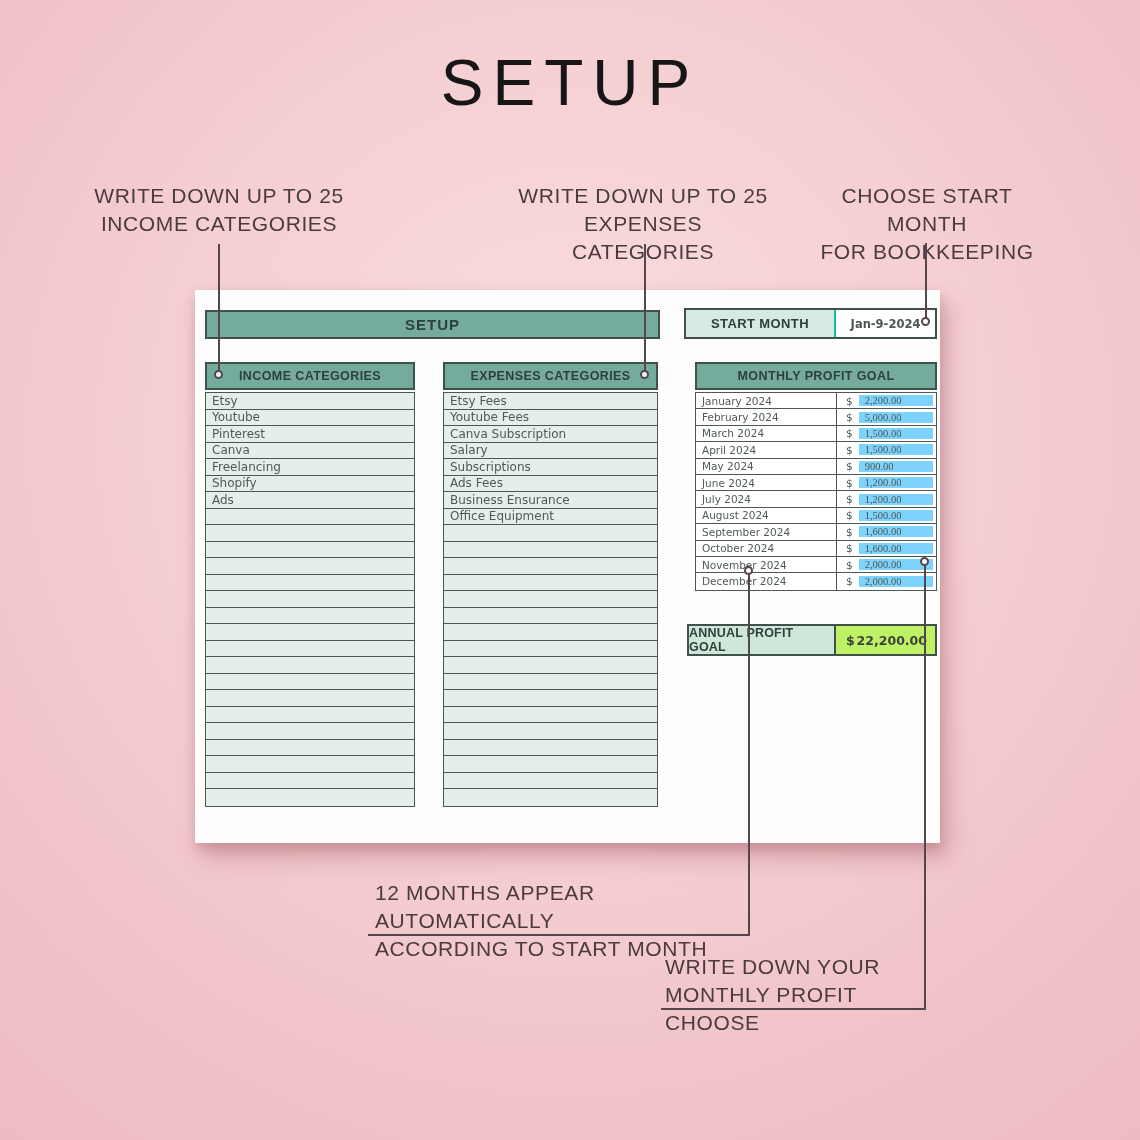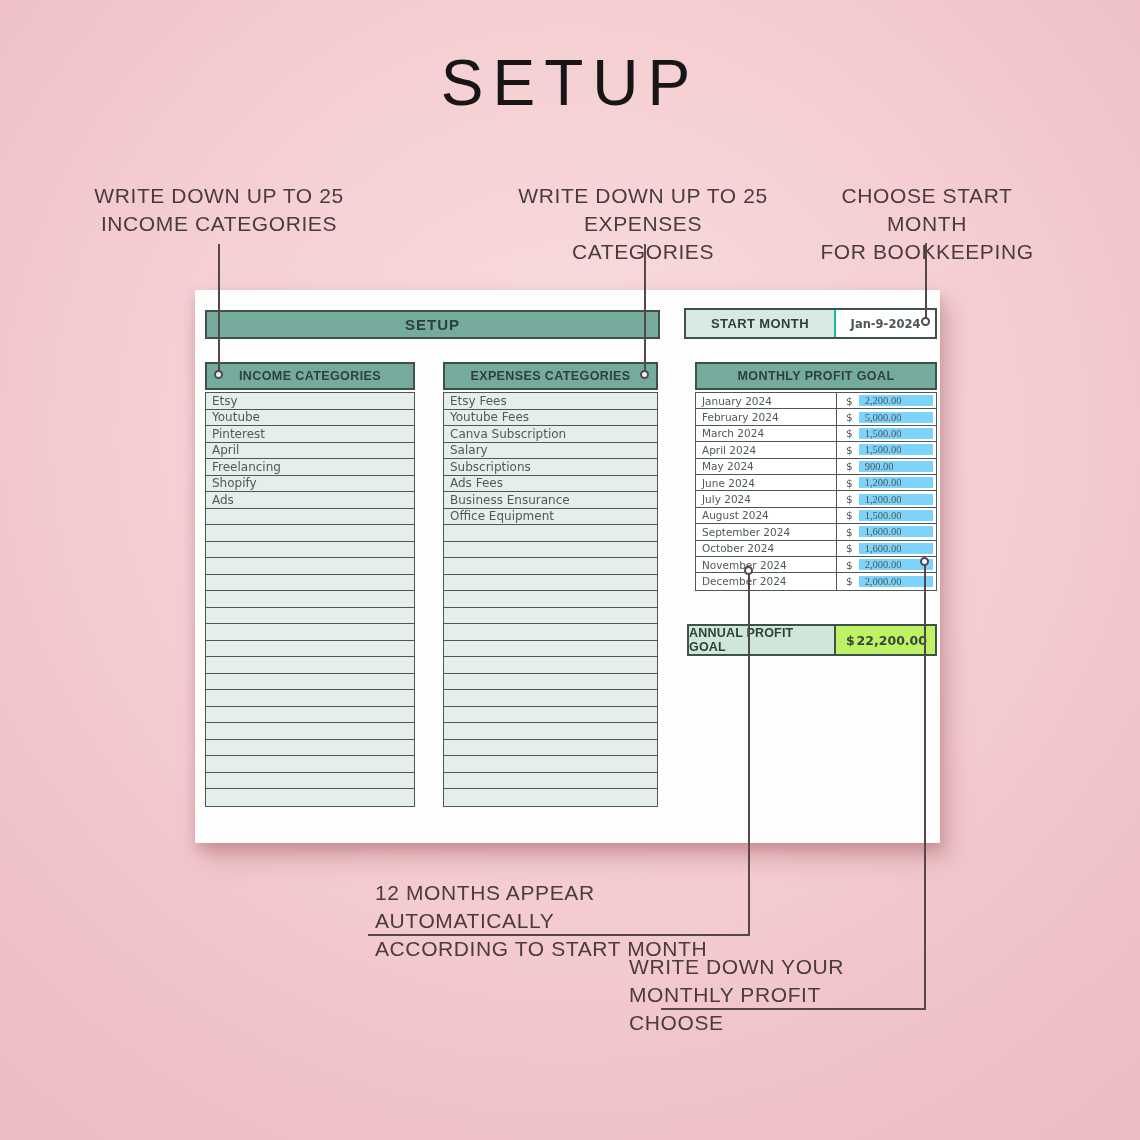--- a/index.html
+++ b/index.html
@@ -15,21 +15,21 @@
     text-align:center; font-size:64px; font-weight:300;
     letter-spacing:9px; color:#171515;
   }
   
   .ann { position:absolute; color:#4a3b3e; font-size:21px; line-height:28px; letter-spacing:0.6px; font-weight:400; }
   .ann.center { text-align:center; }
   .ann-income   { left:84px;  top:182px; width:270px; }
   .ann-expenses { left:510px; top:182px; width:266px; }
   .ann-start    { left:800px; top:182px; width:254px; }
   .ann-auto     { left:375px; top:879px; width:390px; }
-  .ann-goals    { left:629px; top:953px; width:280px; }
+  .ann-goals    { left:665px; top:953px; width:280px; }
   
   .cline { position:absolute; background:#54464b; z-index:6; }
   .vline { width:2px; }
   .hline { height:2px; }
   .ccirc {
     position:absolute; width:9px; height:9px; border-radius:50%;
     border:2px solid #54464b; background:rgba(255,255,255,0.85); z-index:7;
   }
   
   .card {
@@ -124,21 +124,21 @@
       <div class="sm-label">START MONTH</div>
       <div class="sm-value">Jan-9-2024</div>
     </div>
 
     <div class="col col-income">
       <div class="col-header">INCOME CATEGORIES</div>
       <div class="rows" id="income-rows">
           <div class="cell-row">Etsy</div>
           <div class="cell-row">Youtube</div>
           <div class="cell-row">Pinterest</div>
-          <div class="cell-row">April</div>
+          <div class="cell-row">Canva</div>
           <div class="cell-row">Freelancing</div>
           <div class="cell-row">Shopify</div>
           <div class="cell-row">Ads</div>
           <div class="cell-row"></div>
           <div class="cell-row"></div>
           <div class="cell-row"></div>
           <div class="cell-row"></div>
           <div class="cell-row"></div>
           <div class="cell-row"></div>
           <div class="cell-row"></div>

